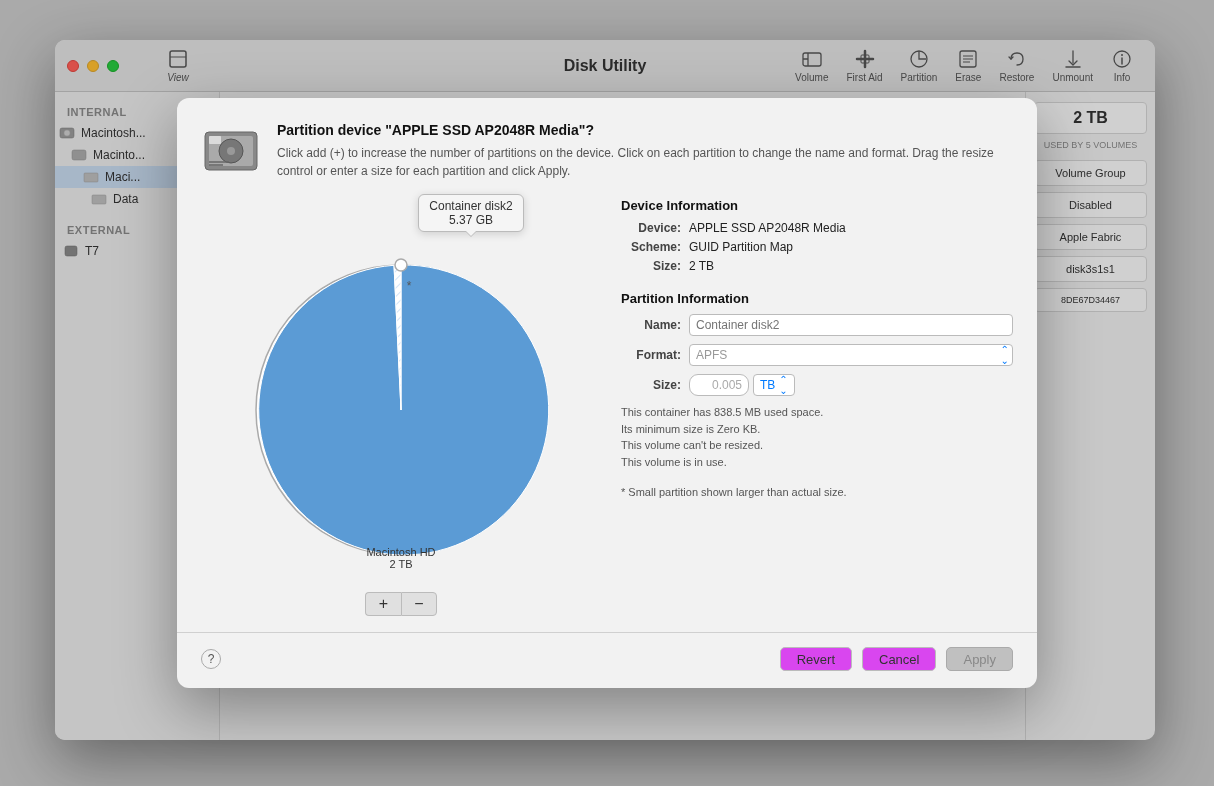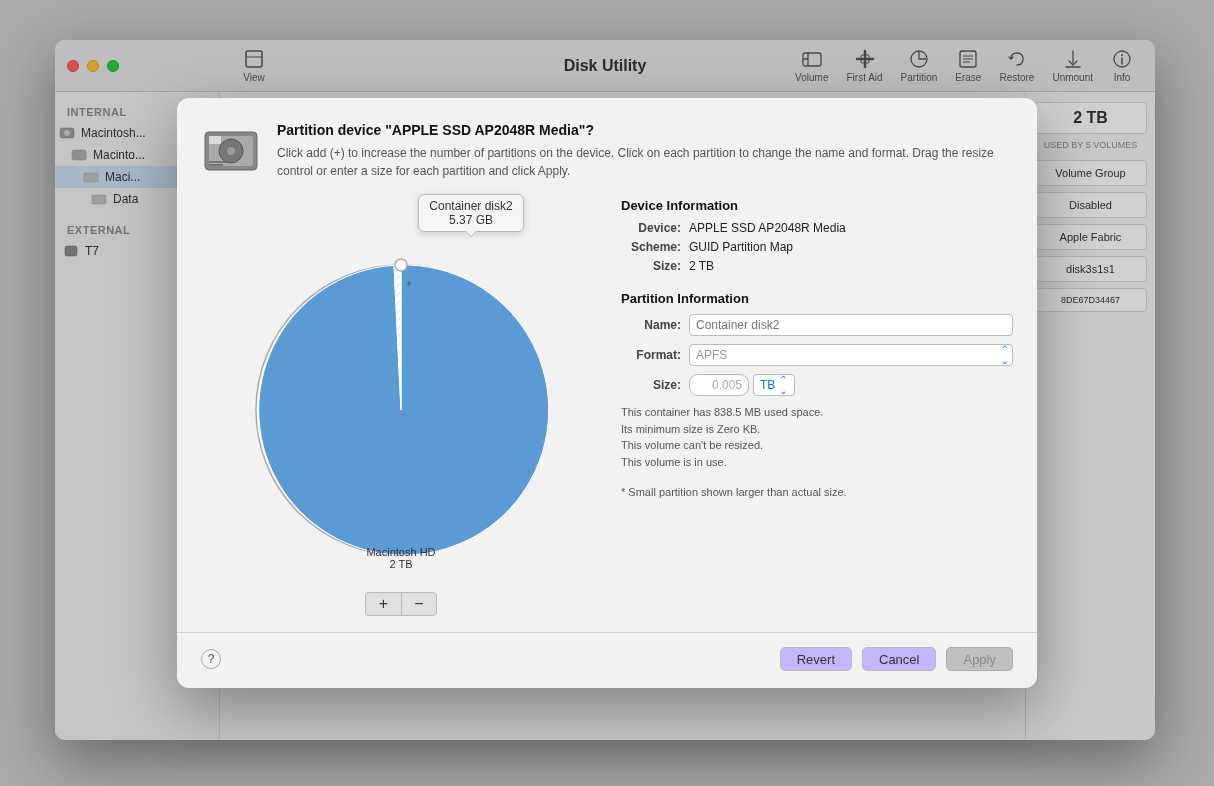--- a/index.html
+++ b/index.html
@@ -414,21 +414,21 @@
     .footer-btns { display: flex; gap: 10px; }
     .btn {
       height: 24px;
       padding: 0 16px;
       border-radius: 5px;
       font-size: 13px;
       cursor: pointer;
       border: 1px solid #bbb;
     }
     .btn-default {
-      background: #c4b5fd;
+      background: #d946ef;
       color: #333;
     }
     .btn-primary {
       background: #007aff;
       color: #fff;
       border-color: #0060d0;
     }
     .btn-primary:disabled, .btn-primary[data-disabled="true"] {
       background: #c0c0c0;
       border-color: #aaa;
@@ -440,21 +440,21 @@
 
 <div class="app-window">
 
   <div class="titlebar">
     <div class="traffic-lights">
       <div class="tl tl-close"></div>
       <div class="tl tl-min"></div>
       <div class="tl tl-max"></div>
     </div>
 
-    <div style="display:flex; gap:20px; margin-left:116px; align-items:center;">
+    <div style="display:flex; gap:20px; margin-left:40px; align-items:center;font-style:italic;">
       <div class="toolbar-section">
         <svg viewBox="0 0 22 22" fill="none" xmlns="http://www.w3.org/2000/svg">
           <rect x="3" y="3" width="16" height="16" rx="2" stroke="#555" stroke-width="1.5"></rect>
           <line x1="3" y1="9" x2="19" y2="9" stroke="#555" stroke-width="1"></line>
         </svg>
         <span class="toolbar-label">View</span>
       </div>
     </div>
 
     <div class="titlebar-center">

